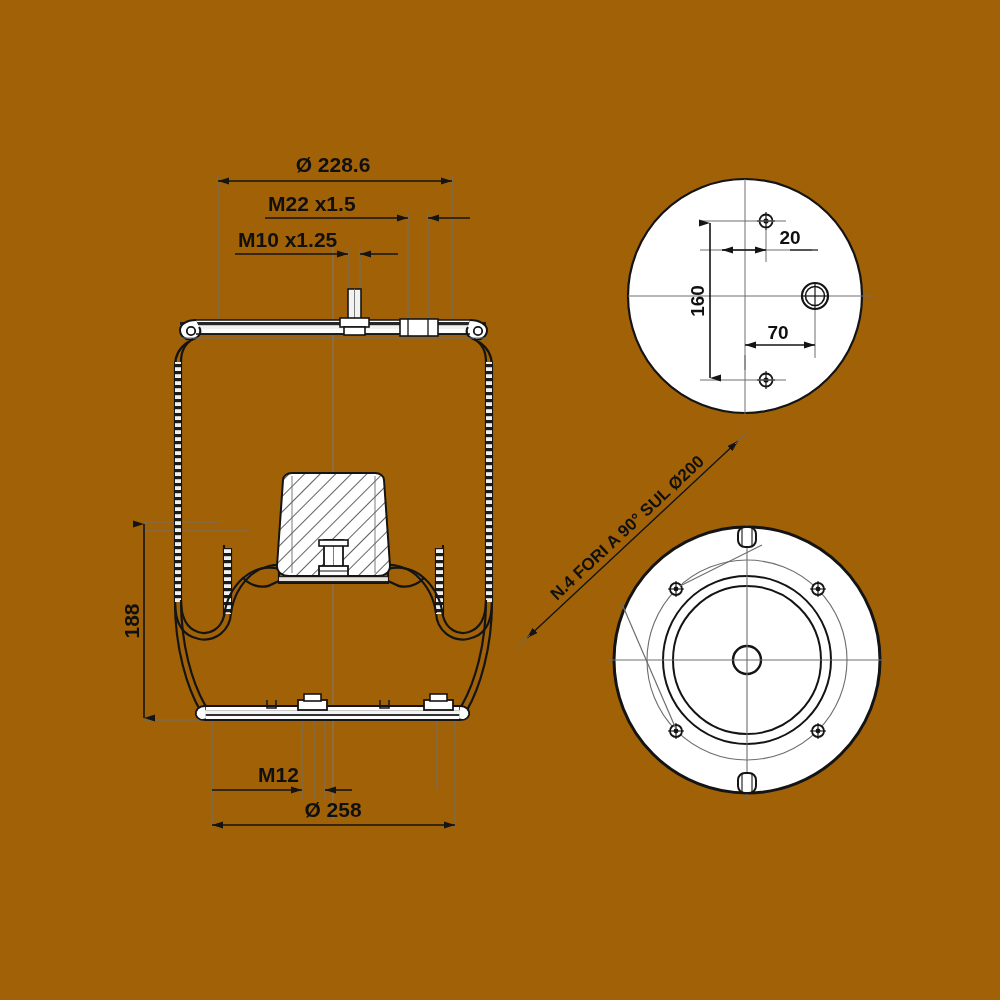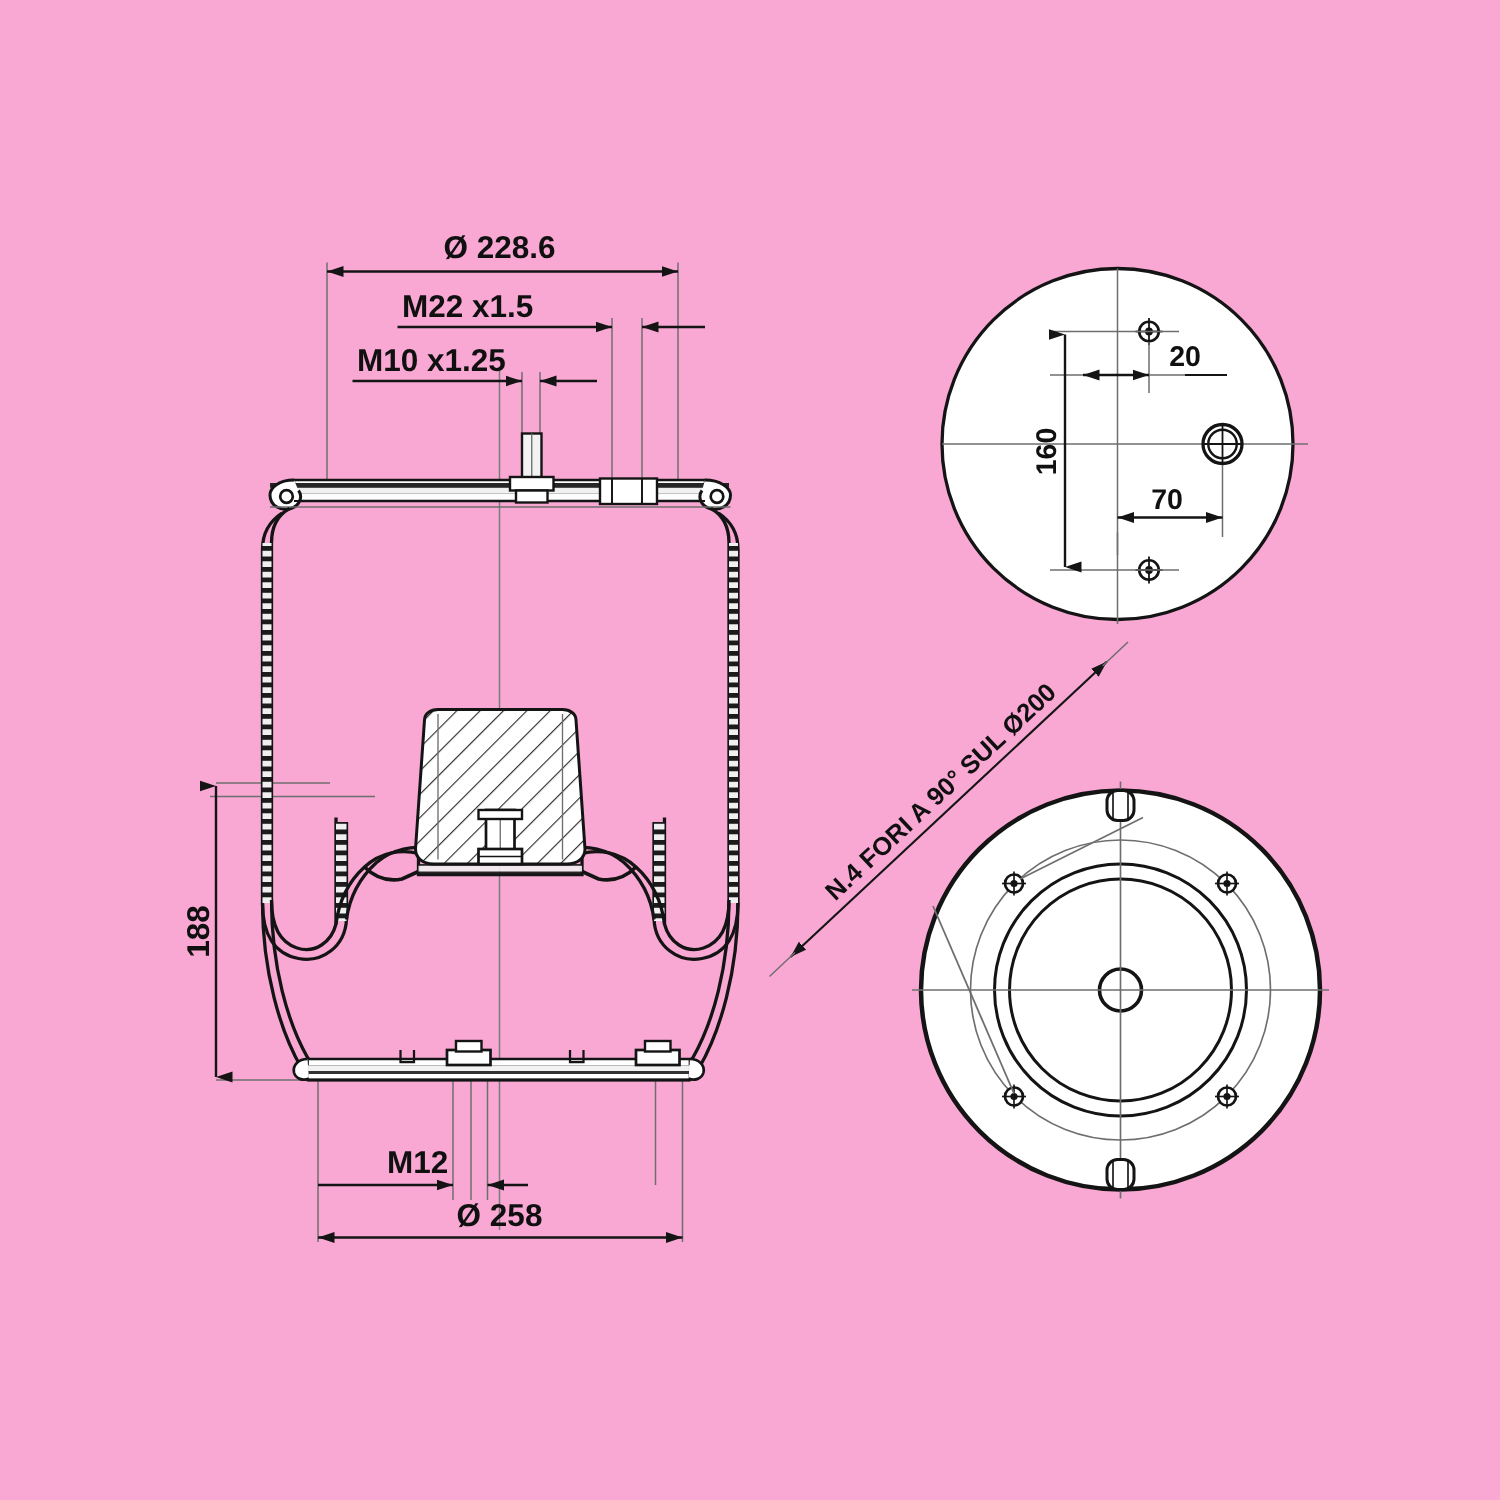--- a/index.html
+++ b/index.html
@@ -11,21 +11,21 @@
   body {
     width: 1000px;
     height: 1000px;
     font-family: "Liberation Sans", sans-serif;
     overflow: hidden;
   }
   #drawing-root {
     position: relative;
     width: 1000px;
     height: 1000px;
-    background: #f9a8d4;
+    background: #a16207;
   }
   svg.sheet {
     position: absolute;
     left: 0;
     top: 0;
     width: 1000px;
     height: 1000px;
     display: block;
   }
   .dimtext {

